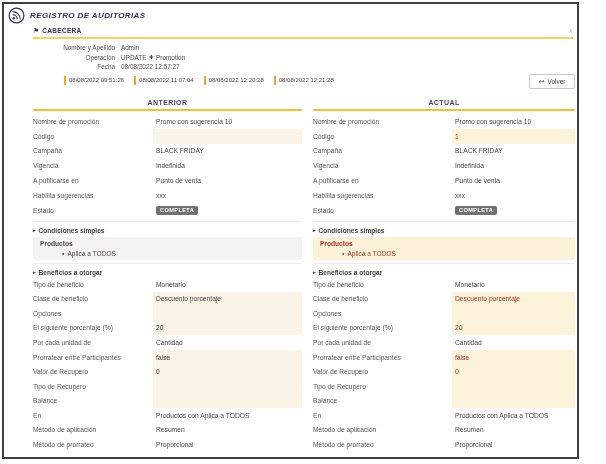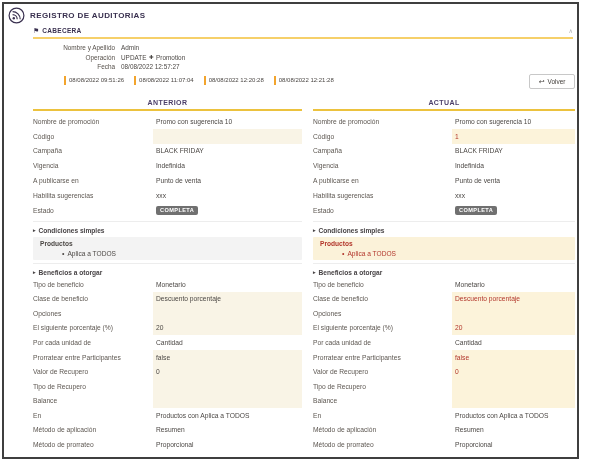--- a/index.html
+++ b/index.html
@@ -3,21 +3,21 @@
 <meta charset="utf-8">
 <style>
   * { margin:0; padding:0; box-sizing:border-box; }
   html,body { width:606px; height:464px; background:#fff; font-family:"Liberation Sans", sans-serif; }
   body { position:relative; overflow:hidden; }
 
   .frame { position:absolute; left:2px; top:2px; width:577px; height:457px;
            border:2px solid #3f3f3f; background:#fff; }
 
   
-  .topbar { position:absolute; left:4px; top:3px; display:flex; align-items:center; gap:5px; }
+  .topbar { position:absolute; left:4px; top:3px; display:flex; align-items:center; gap:5px;font-style:italic; }
   .app-title { font-size:8px; font-weight:bold; color:#39304f; letter-spacing:.4px; }
 
   
   .cab { position:absolute; left:29px; top:21px; width:540px; height:11px;
          display:flex; align-items:center; gap:3px; }
   .flag { font-size:7px; color:#39304f; line-height:1; }
   .cab-label { font-size:6.5px; font-weight:bold; color:#39304f; letter-spacing:.3px; }
   .chev { margin-left:auto; font-size:6px; color:#b0b0b0; line-height:1; cursor:pointer; }
   .cab-rule { position:absolute; left:29px; top:33px; width:540px; border-top:2px solid #f6d06a; }
 

